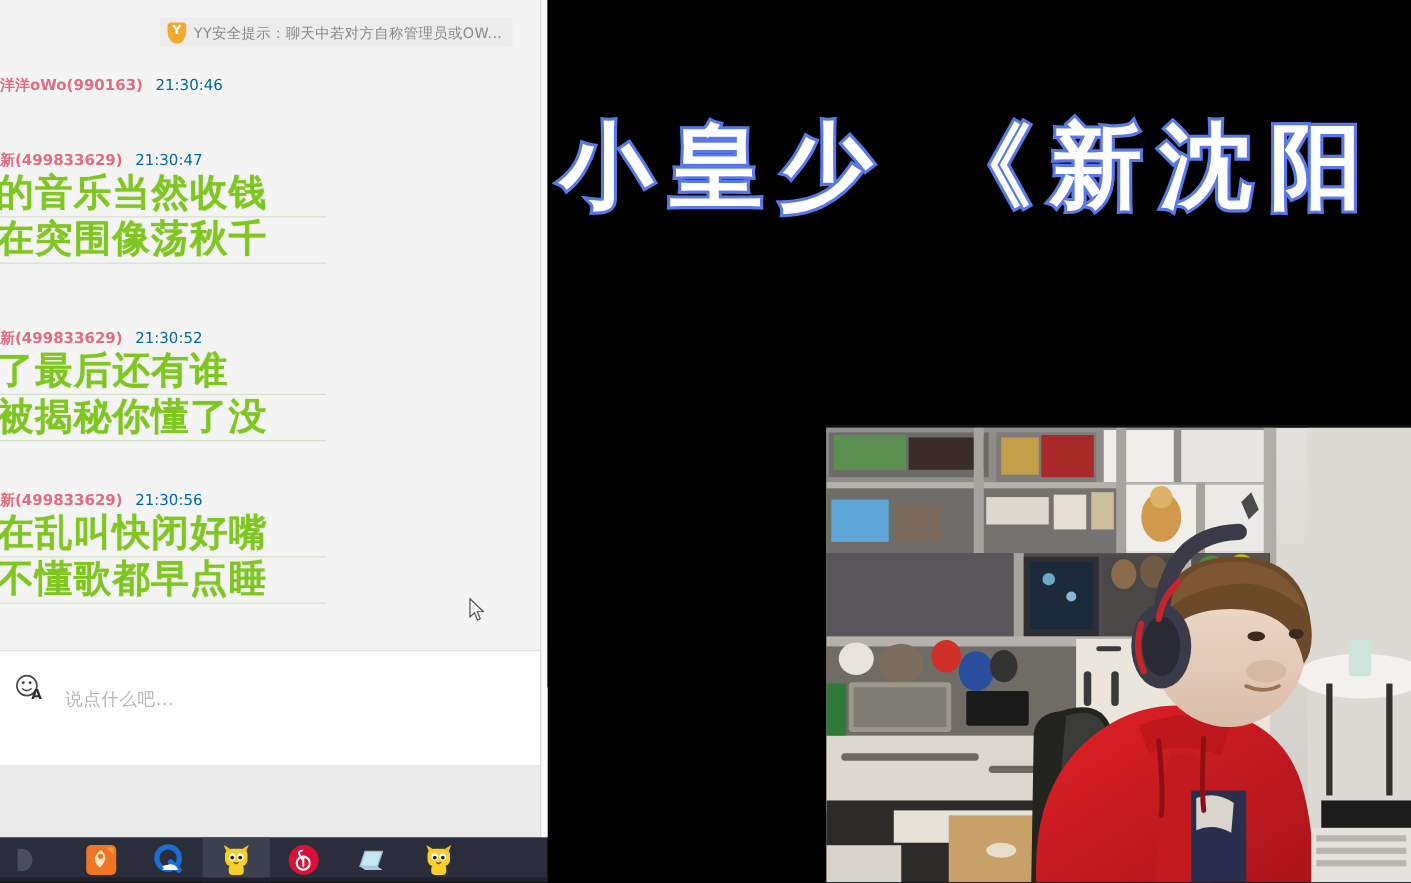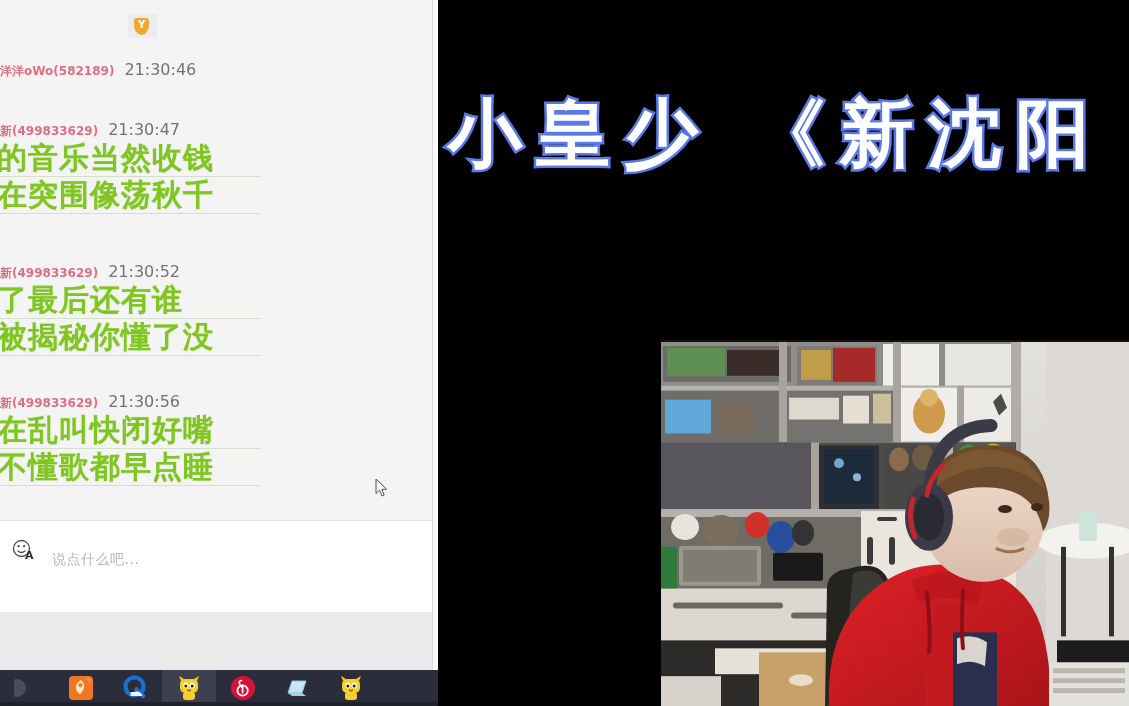--- a/index.html
+++ b/index.html
@@ -70,21 +70,21 @@
     display: flex; align-items: baseline; gap: 10px;
     padding-left: 34px;
     font-size: 12px;
     white-space: nowrap;
   }
   .msg-head .nick {
     color: #e06e82;
     font-weight: bold;
     filter: blur(.2px);
   }
-  .msg-head .time { color: #737373; font-size: 16px; }
+  .msg-head .time { color: #0369a1; font-size: 12px; }
   .msg-line {
     color: #7fc621;
     font-size: 30px;
     font-weight: bold;
     line-height: 1.2;
     letter-spacing: 1px;
     white-space: nowrap;
     text-shadow: 0 0 1px rgba(127,198,33,.5);
     border-bottom: 1px solid rgba(150,190,120,.35);
     width: 295px;
@@ -196,25 +196,26 @@
 <div id="stage">
 
   <div id="chat-window">
 
     <div id="chat-scroll">
 
       <div id="safety-banner">
         <span class="shield">
           <span>Y</span>
         </span>
+        <span class="banner-text">YY安全提示：聊天中若对方自称管理员或OW...</span>
       </div>
 
       <div class="msg-block" style="top:60px;">
         <div class="msg-head">
-          <span class="nick">洋洋oWo(582189)</span>
+          <span class="nick">洋洋oWo(990163)</span>
           <span class="time">21:30:46</span>
         </div>
       </div>
 
       <div class="msg-block" style="top:120px;">
         <div class="msg-head">
           <span class="nick">新(499833629)</span>
           <span class="time">21:30:47</span>
         </div>
         <div class="msg-line">们的音乐当然收钱</div>

